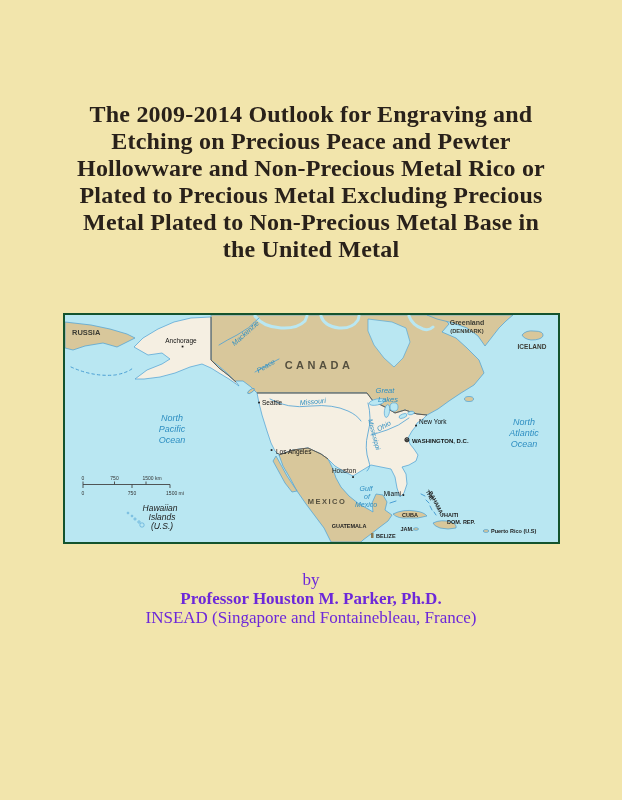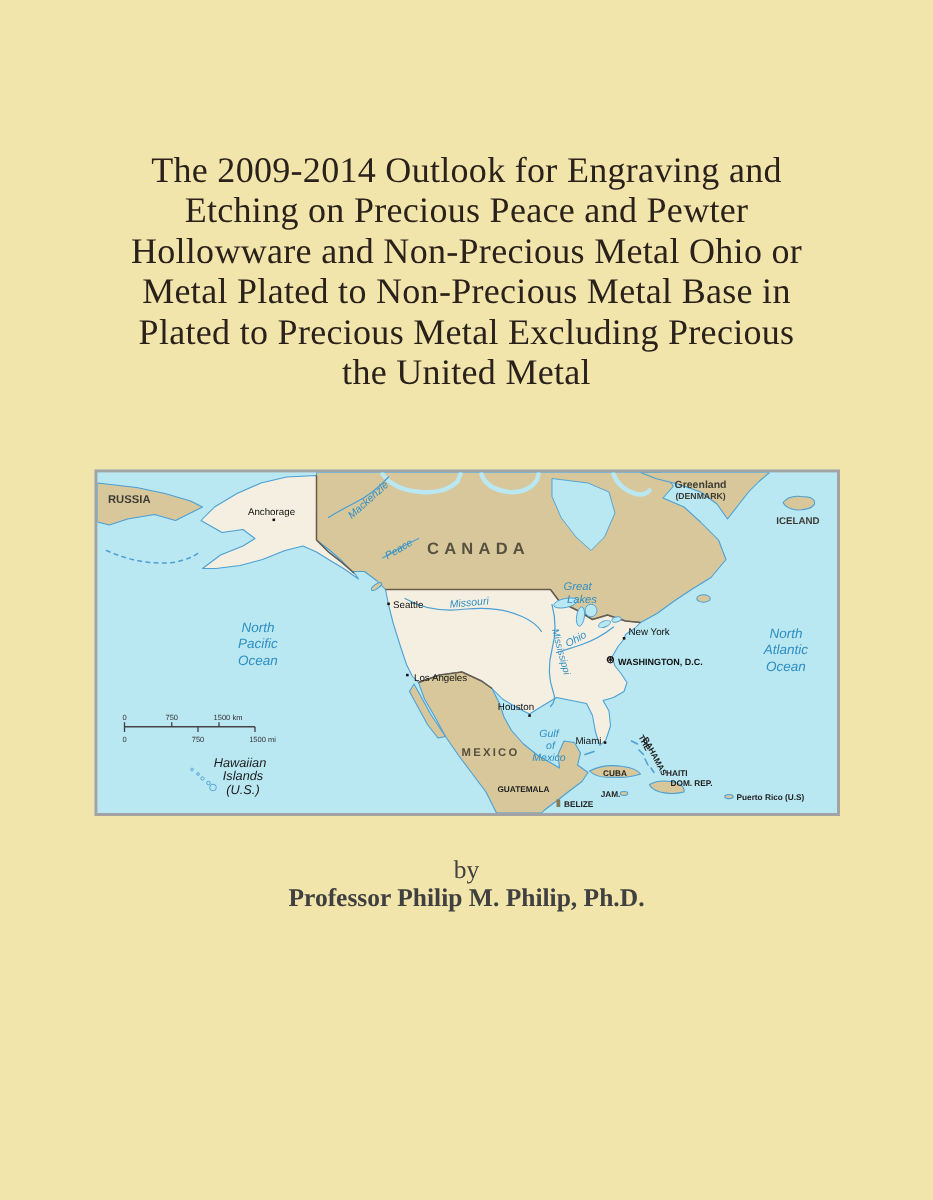--- a/index.html
+++ b/index.html
@@ -6,33 +6,33 @@
   .page{
     position:relative;
     width:622px;height:800px;
     background:var(--page-bg,#f2e5ac);
     font-family:"Liberation Serif",serif;
     overflow:hidden;
   }
   .title{
     position:absolute;top:101px;left:50%;transform:translateX(-50%);
     width:510px;text-align:center;
-    font-weight:normal;font-size:24px;line-height:27px;
+    font-weight:bold;font-size:24px;line-height:27px;
     color:#29211a;letter-spacing:.2px;
   }
   .map-frame{
     position:absolute;left:63px;top:313px;
     width:493px;height:227px;
-    border:2px solid #a3a3a3;
+    border:2px solid #14532d;
     background:var(--ocean,#b9e7f2);
   }
   .map-frame svg{display:block;}
   .byline{
     position:absolute;top:570px;left:0;width:622px;
-    text-align:center;font-size:17px;line-height:19px;color:#404040;
+    text-align:center;font-size:17px;line-height:19px;color:#6d28d9;
   }
   .byline .author{font-weight:bold;}
 
   
   .sea{fill:var(--ocean,#b9e7f2);}
   .tan{fill:var(--land-tan,#d8c79b);stroke:var(--coastline,#4a9fd4);stroke-width:.7;stroke-linejoin:round;}
   .cream{fill:var(--land-cream,#f5efe2);stroke:var(--coastline,#4a9fd4);stroke-width:.7;stroke-linejoin:round;}
   .waterbody{fill:var(--ocean,#b9e7f2);stroke:var(--coastline,#4a9fd4);stroke-width:.6;}
   .channel{fill:none;stroke:var(--ocean,#b9e7f2);stroke-width:3;stroke-linecap:round;}
   .river{fill:none;stroke:var(--coastline,#4a9fd4);stroke-width:.8;stroke-linecap:round;}
@@ -51,23 +51,23 @@
   .t-scale{font-size:5px;fill:#333;}
 </style>
 </head>
 <body>
 
 <div class="page">
 
   <div class="title">
     <div>The 2009-2014 Outlook for Engraving and</div>
     <div>Etching on Precious Peace and Pewter</div>
-    <div>Hollowware and Non-Precious Metal Ohio or</div>
+    <div>Hollowware and Non-Precious Metal Rico or</div>
+    <div>Plated to Precious Metal Excluding Precious</div>
     <div>Metal Plated to Non-Precious Metal Base in</div>
-    <div>Plated to Precious Metal Excluding Precious</div>
     <div>the United Metal</div>
   </div>
 
   <div class="map-frame">
     <svg viewBox="0 0 493 227" width="493" height="227">
 
       <rect class="sea" x="0" y="0" width="493" height="227"></rect>
 
       <path class="tan" d="M0,7 L26,10 L45,14 L62,19 L70,23 L52,32 L38,28 L20,31 L8,35 L0,33 Z"></path>
 
@@ -196,16 +196,17 @@
         <text class="t-scale" x="87" y="165" text-anchor="middle">1500 km</text>
         <text class="t-scale" x="18" y="179.5" text-anchor="middle">0</text>
         <text class="t-scale" x="67" y="179.5" text-anchor="middle">750</text>
         <text class="t-scale" x="110" y="179.5" text-anchor="middle">1500 mi</text>
       </g>
     </svg>
   </div>
 
   <div class="byline">
     <div>by</div>
-    <div class="author">Professor Philip M. Philip, Ph.D.</div>
+    <div class="author">Professor Houston M. Parker, Ph.D.</div>
+    <div>INSEAD (Singapore and Fontainebleau, France)</div>
   </div>
 
 </div>
 
 </body></html>

